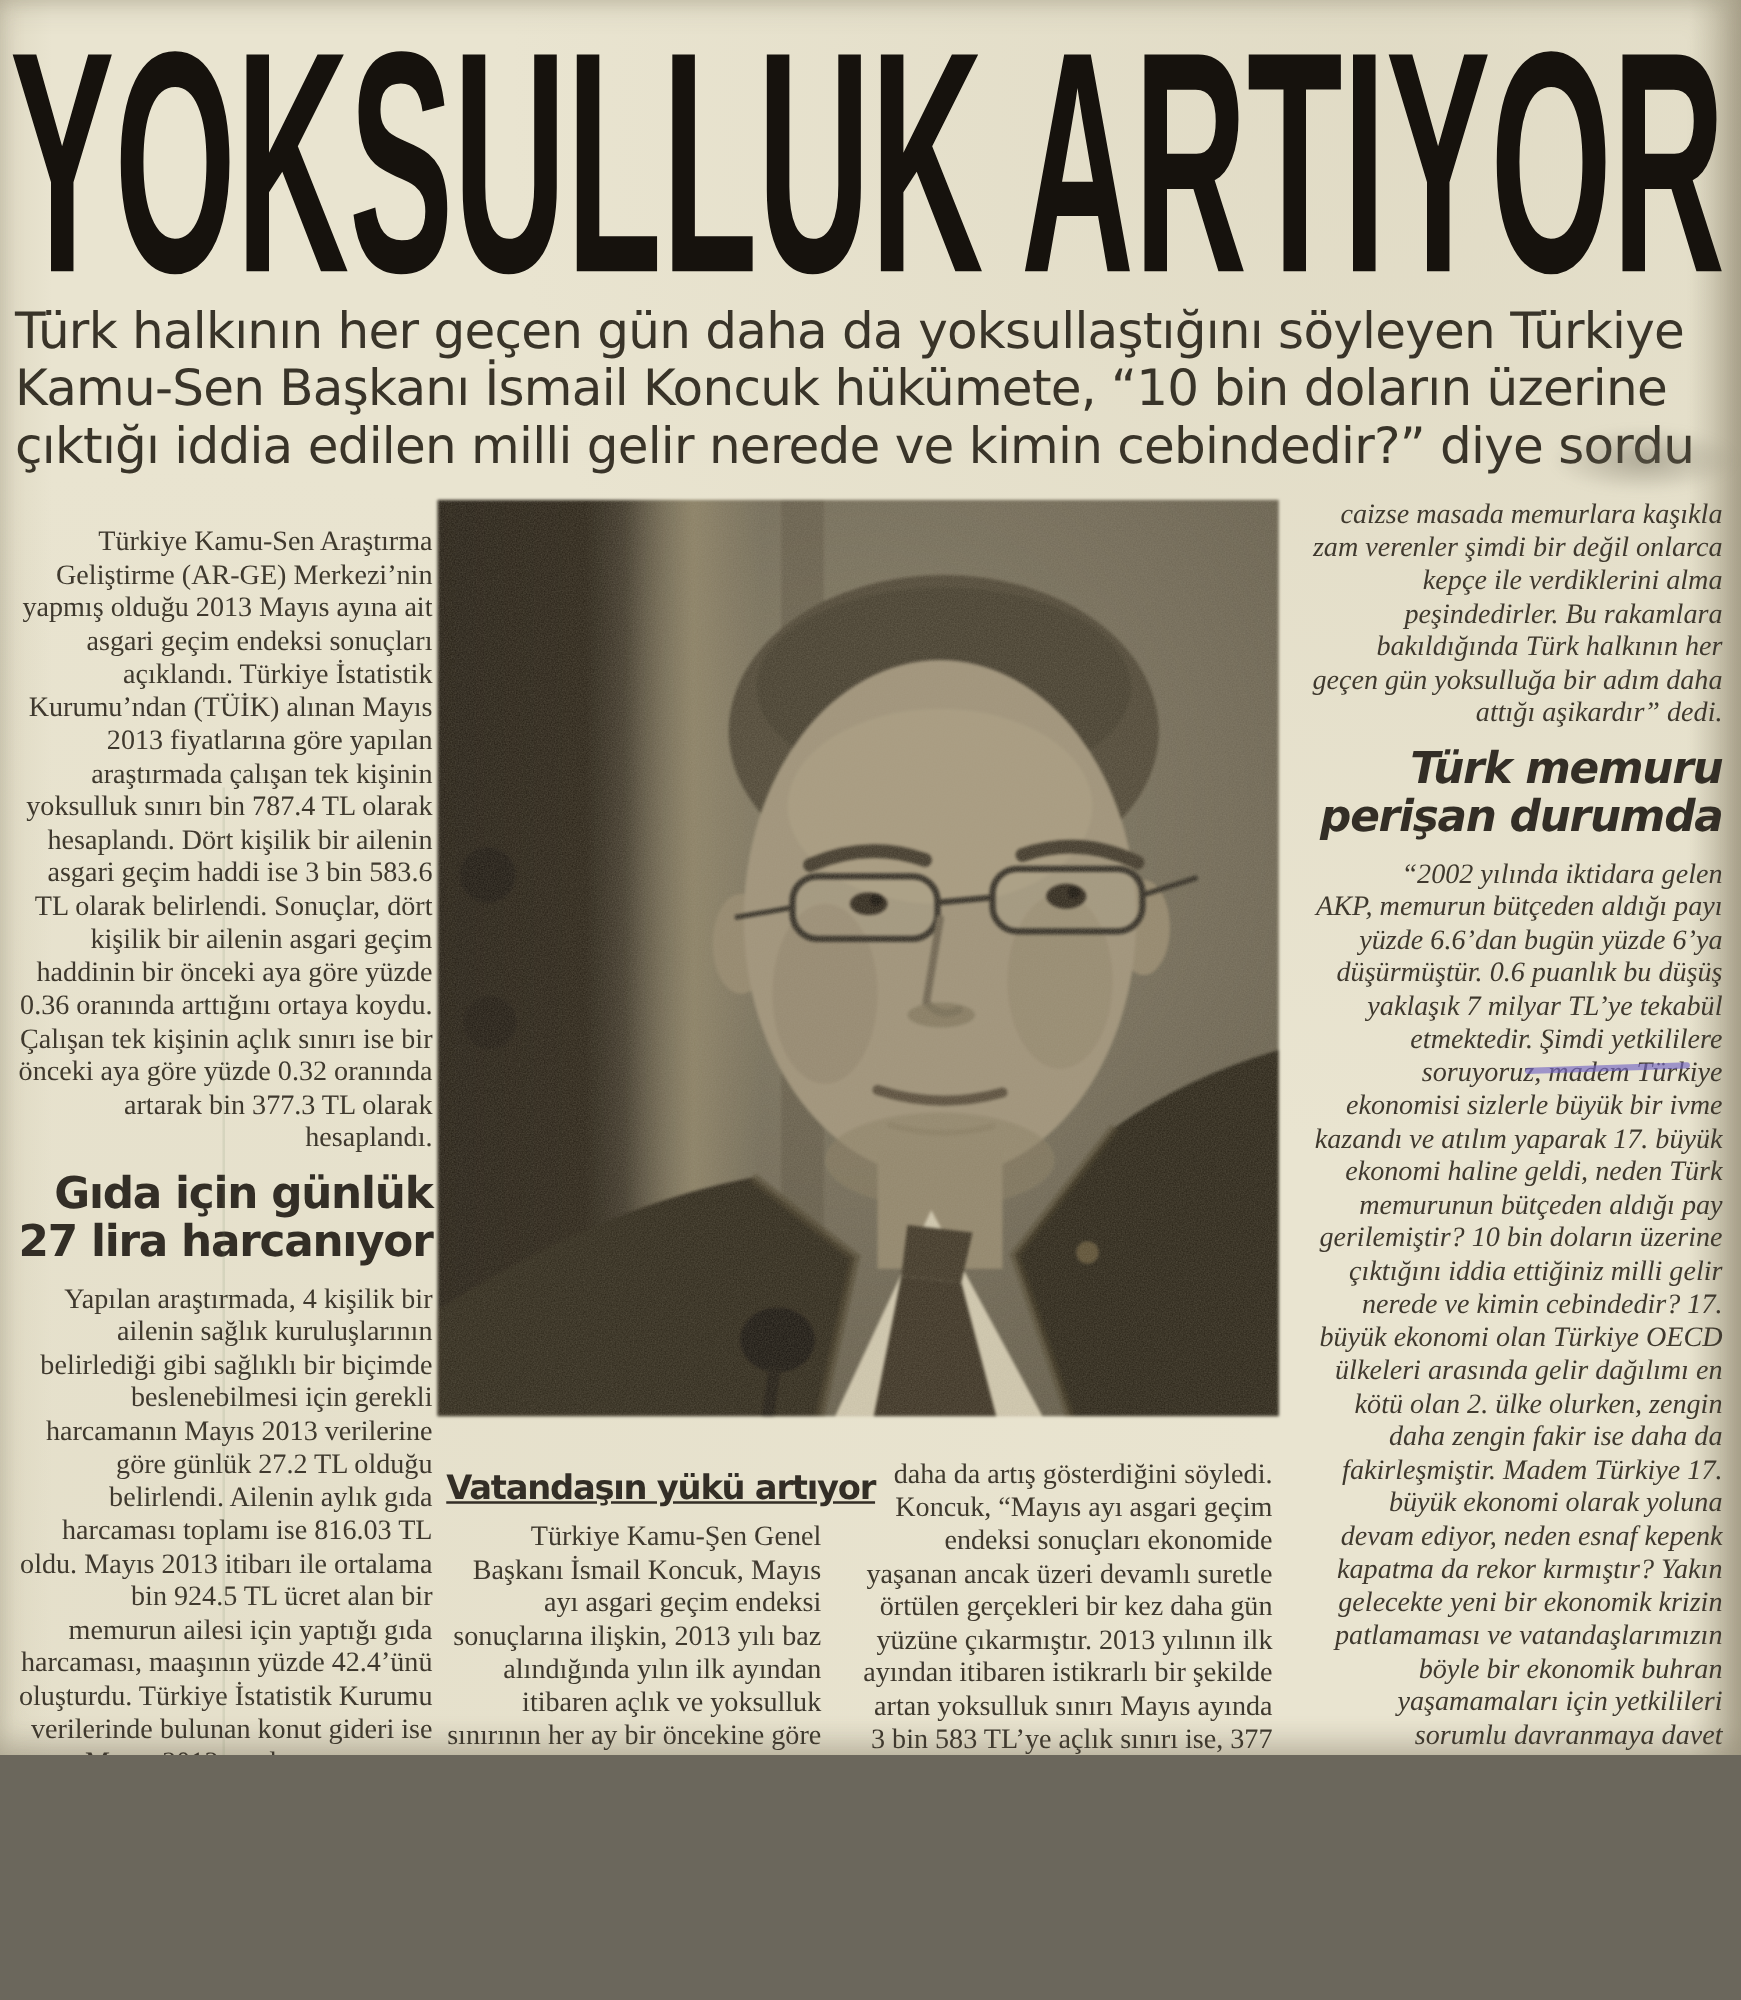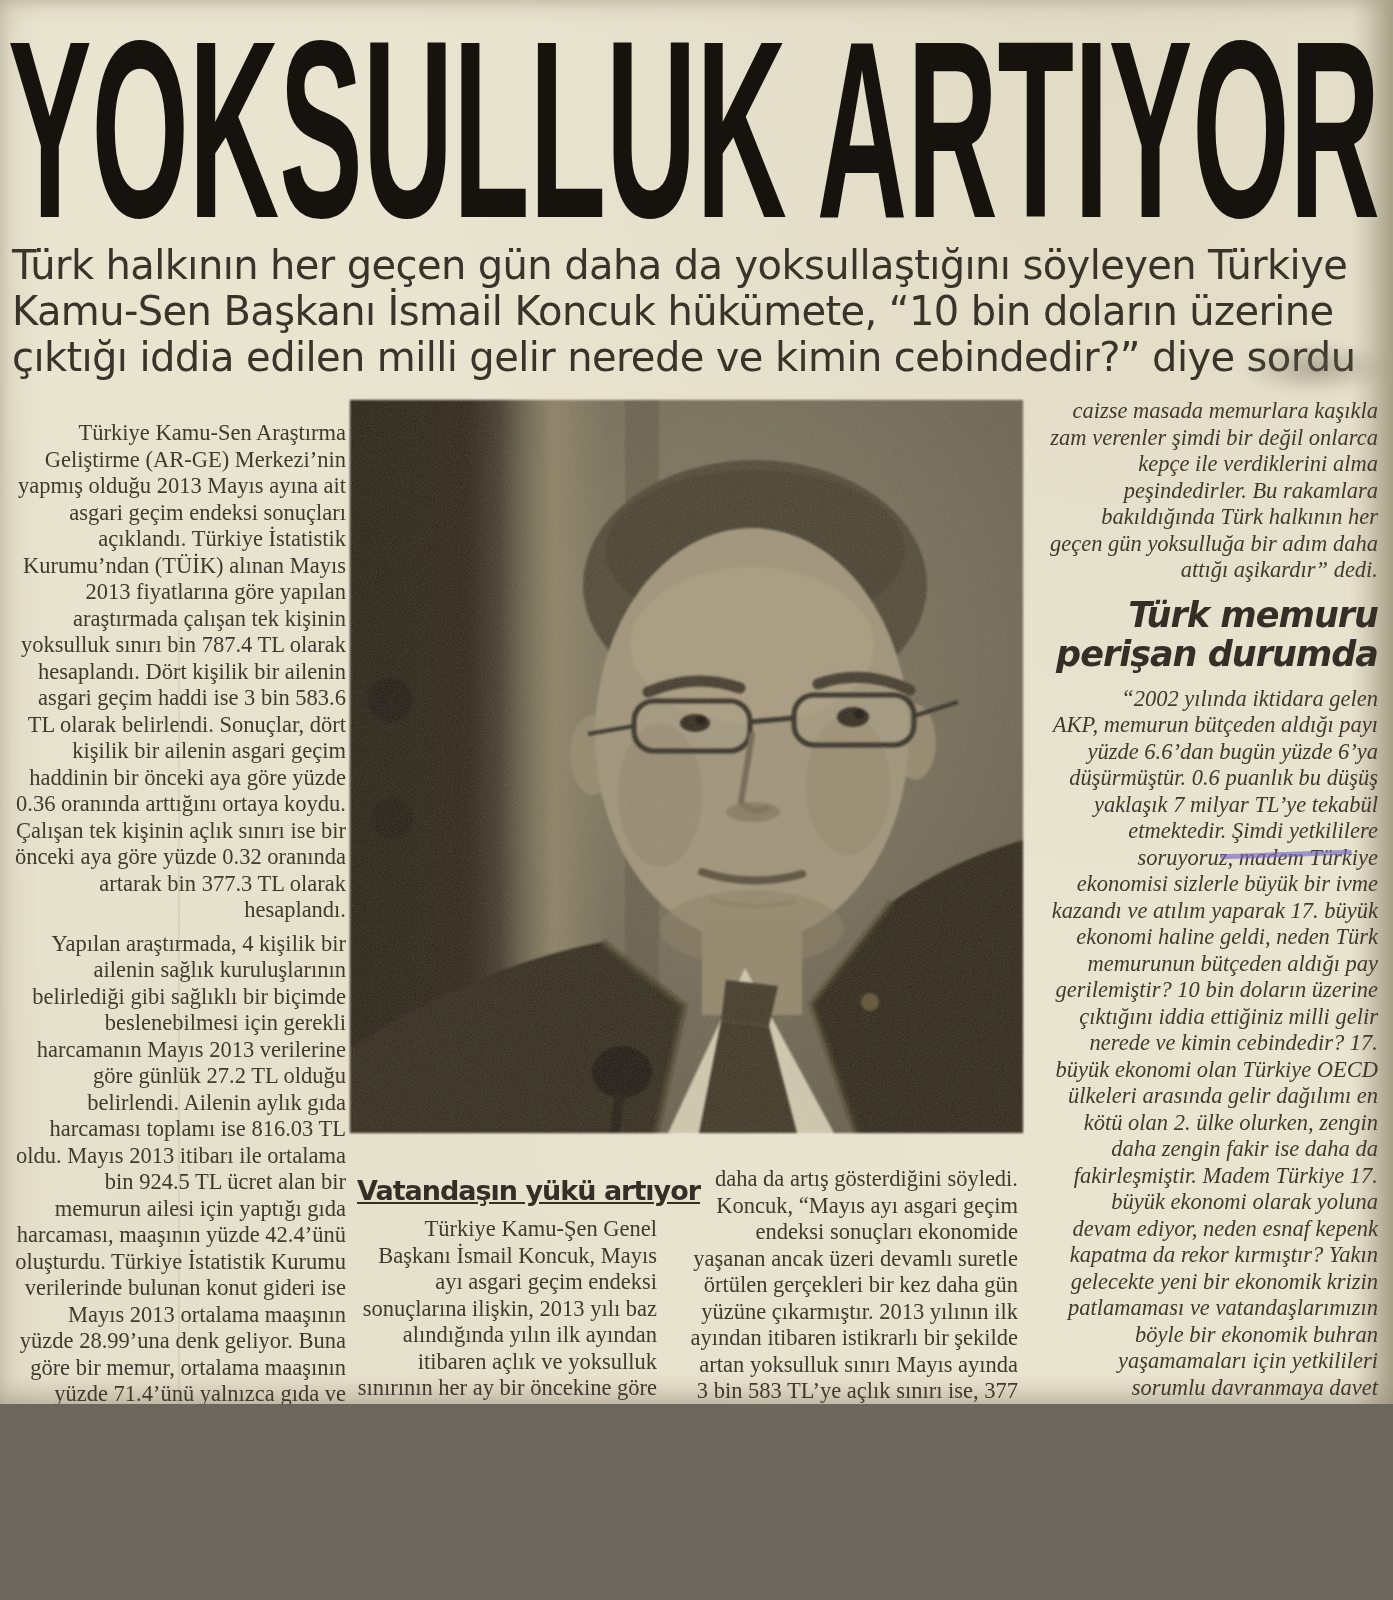--- a/index.html
+++ b/index.html
@@ -84,20 +84,22 @@
   <svg class="headline-svg" width="1380" height="222" viewBox="0 0 1380 222">
     <text x="2" y="205" font-size="252" textLength="1372" lengthAdjust="spacingAndGlyphs">YOKSULLUK ARTIYOR</text>
   </svg>
 
   <div class="subhead">Türk halkının her geçen gün daha da yoksullaştığını söyleyen Türkiye
 Kamu-Sen Başkanı İsmail Koncuk hükümete, “10 bin doların üzerine
 çıktığı iddia edilen milli gelir nerede ve kimin cebindedir?” diye sordu</div>
 
   <div class="col" id="col1">
     <p class="indent">Türkiye Kamu-Sen Araştırma Geliştirme (AR-GE) Merkezi’nin yapmış olduğu 2013 Mayıs ayına ait asgari geçim endeksi sonuçları açıklandı. Türkiye İstatistik Kurumu’ndan (TÜİK) alınan Mayıs 2013 fiyatlarına göre yapılan araştırmada çalışan tek kişinin yoksulluk sınırı bin 787.4 TL olarak hesaplandı. Dört kişilik bir ailenin asgari geçim haddi ise 3 bin 583.6 TL olarak belirlendi. Sonuçlar, dört kişilik bir ailenin asgari geçim haddinin bir önceki aya göre yüzde 0.36 oranında arttığını ortaya koydu. Çalışan tek kişinin açlık sınırı ise bir önceki aya göre yüzde 0.32 oranında artarak bin 377.3 TL olarak hesaplandı.</p>
+    <h3>Gıda için günlük
+27 lira harcanıyor</h3>
     <p class="indent">Yapılan araştırmada, 4 kişilik bir ailenin sağlık kuruluşlarının belirlediği gibi sağlıklı bir biçimde beslenebilmesi için gerekli harcamanın Mayıs 2013 verilerine göre günlük 27.2 TL olduğu belirlendi. Ailenin aylık gıda harcaması toplamı ise 816.03 TL oldu. Mayıs 2013 itibarı ile ortalama bin 924.5 TL ücret alan bir memurun ailesi için yaptığı gıda harcaması, maaşının yüzde 42.4’ünü oluşturdu. Türkiye İstatistik Kurumu verilerinde bulunan konut gideri ise Mayıs 2013 ortalama maaşının yüzde 28.99’una denk geliyor. Buna göre bir memur, ortalama maaşının yüzde 71.4’ünü yalnızca gıda ve barınma harcamalarına ayırmak zorunda kaldı. Diğer ihtiyaçlarını</p>
   </div>
 
   <figure id="photo">
     <svg class="scene" width="673" height="733" viewBox="0 0 673 733">
       <defs>
         <linearGradient id="bgfade" x1="0" y1="0" x2="1" y2="0">
           <stop offset="0" stop-color="#1f1910"></stop>
           <stop offset="0.55" stop-color="#241d12"></stop>
           <stop offset="1" stop-color="#241d12" stop-opacity="0"></stop>

